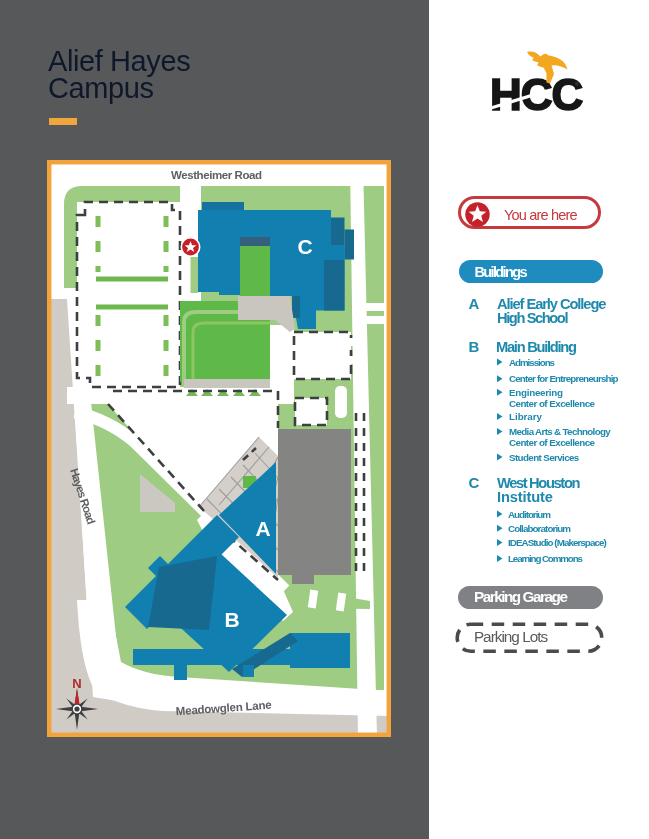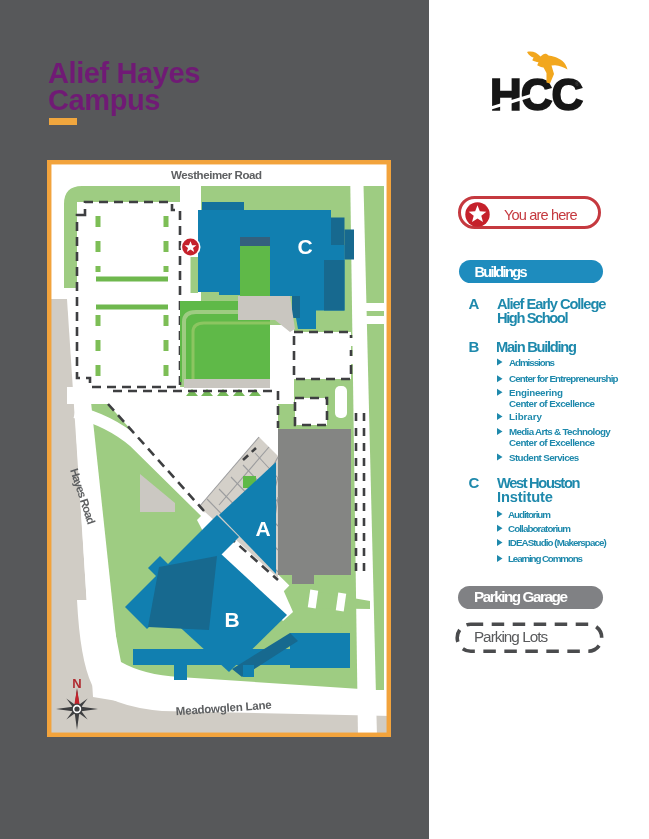--- a/index.html
+++ b/index.html
@@ -4,21 +4,21 @@
 <style>
 html,body{margin:0;padding:0;}
 body{width:649px;height:839px;position:relative;background:#ffffff;font-family:"Liberation Sans", sans-serif;overflow:hidden;}
 .abs{position:absolute;}
 </style>
 </head>
 <body>
 
 <div class="abs" style="left:0;top:0;width:429px;height:839px;background:#57585A;"></div>
 
-<div class="abs" style="left:48px;top:60px;color:#701a75;font-size:29px;font-weight:bold;line-height:26.6px;letter-spacing:-0.4px;">Alief Hayes<br>Campus</div>
+<div class="abs" style="left:48px;top:48px;color:#0f172a;font-size:29px;font-weight:normal;line-height:26.6px;letter-spacing:-0.4px;">Alief Hayes<br>Campus</div>
 
 <div class="abs" style="left:48.7px;top:118.2px;width:28.6px;height:7.3px;background:#F0A63E;"></div>
 
 <svg class="abs" style="left:47px;top:160px;" width="344" height="577" viewBox="0 0 344 577">
 
   <rect x="0" y="0" width="344" height="577" fill="#ffffff"></rect>
 
   <path d="M17,44 Q17,26 35,26 L337,26 L337,530 L60,530 L40,420 L26,200 L24,139 L17,139 Z" fill="#9ECC82"></path>
 
   <polygon points="4,139 21,139 48,577 4,577" fill="#D0CCC5"></polygon>

